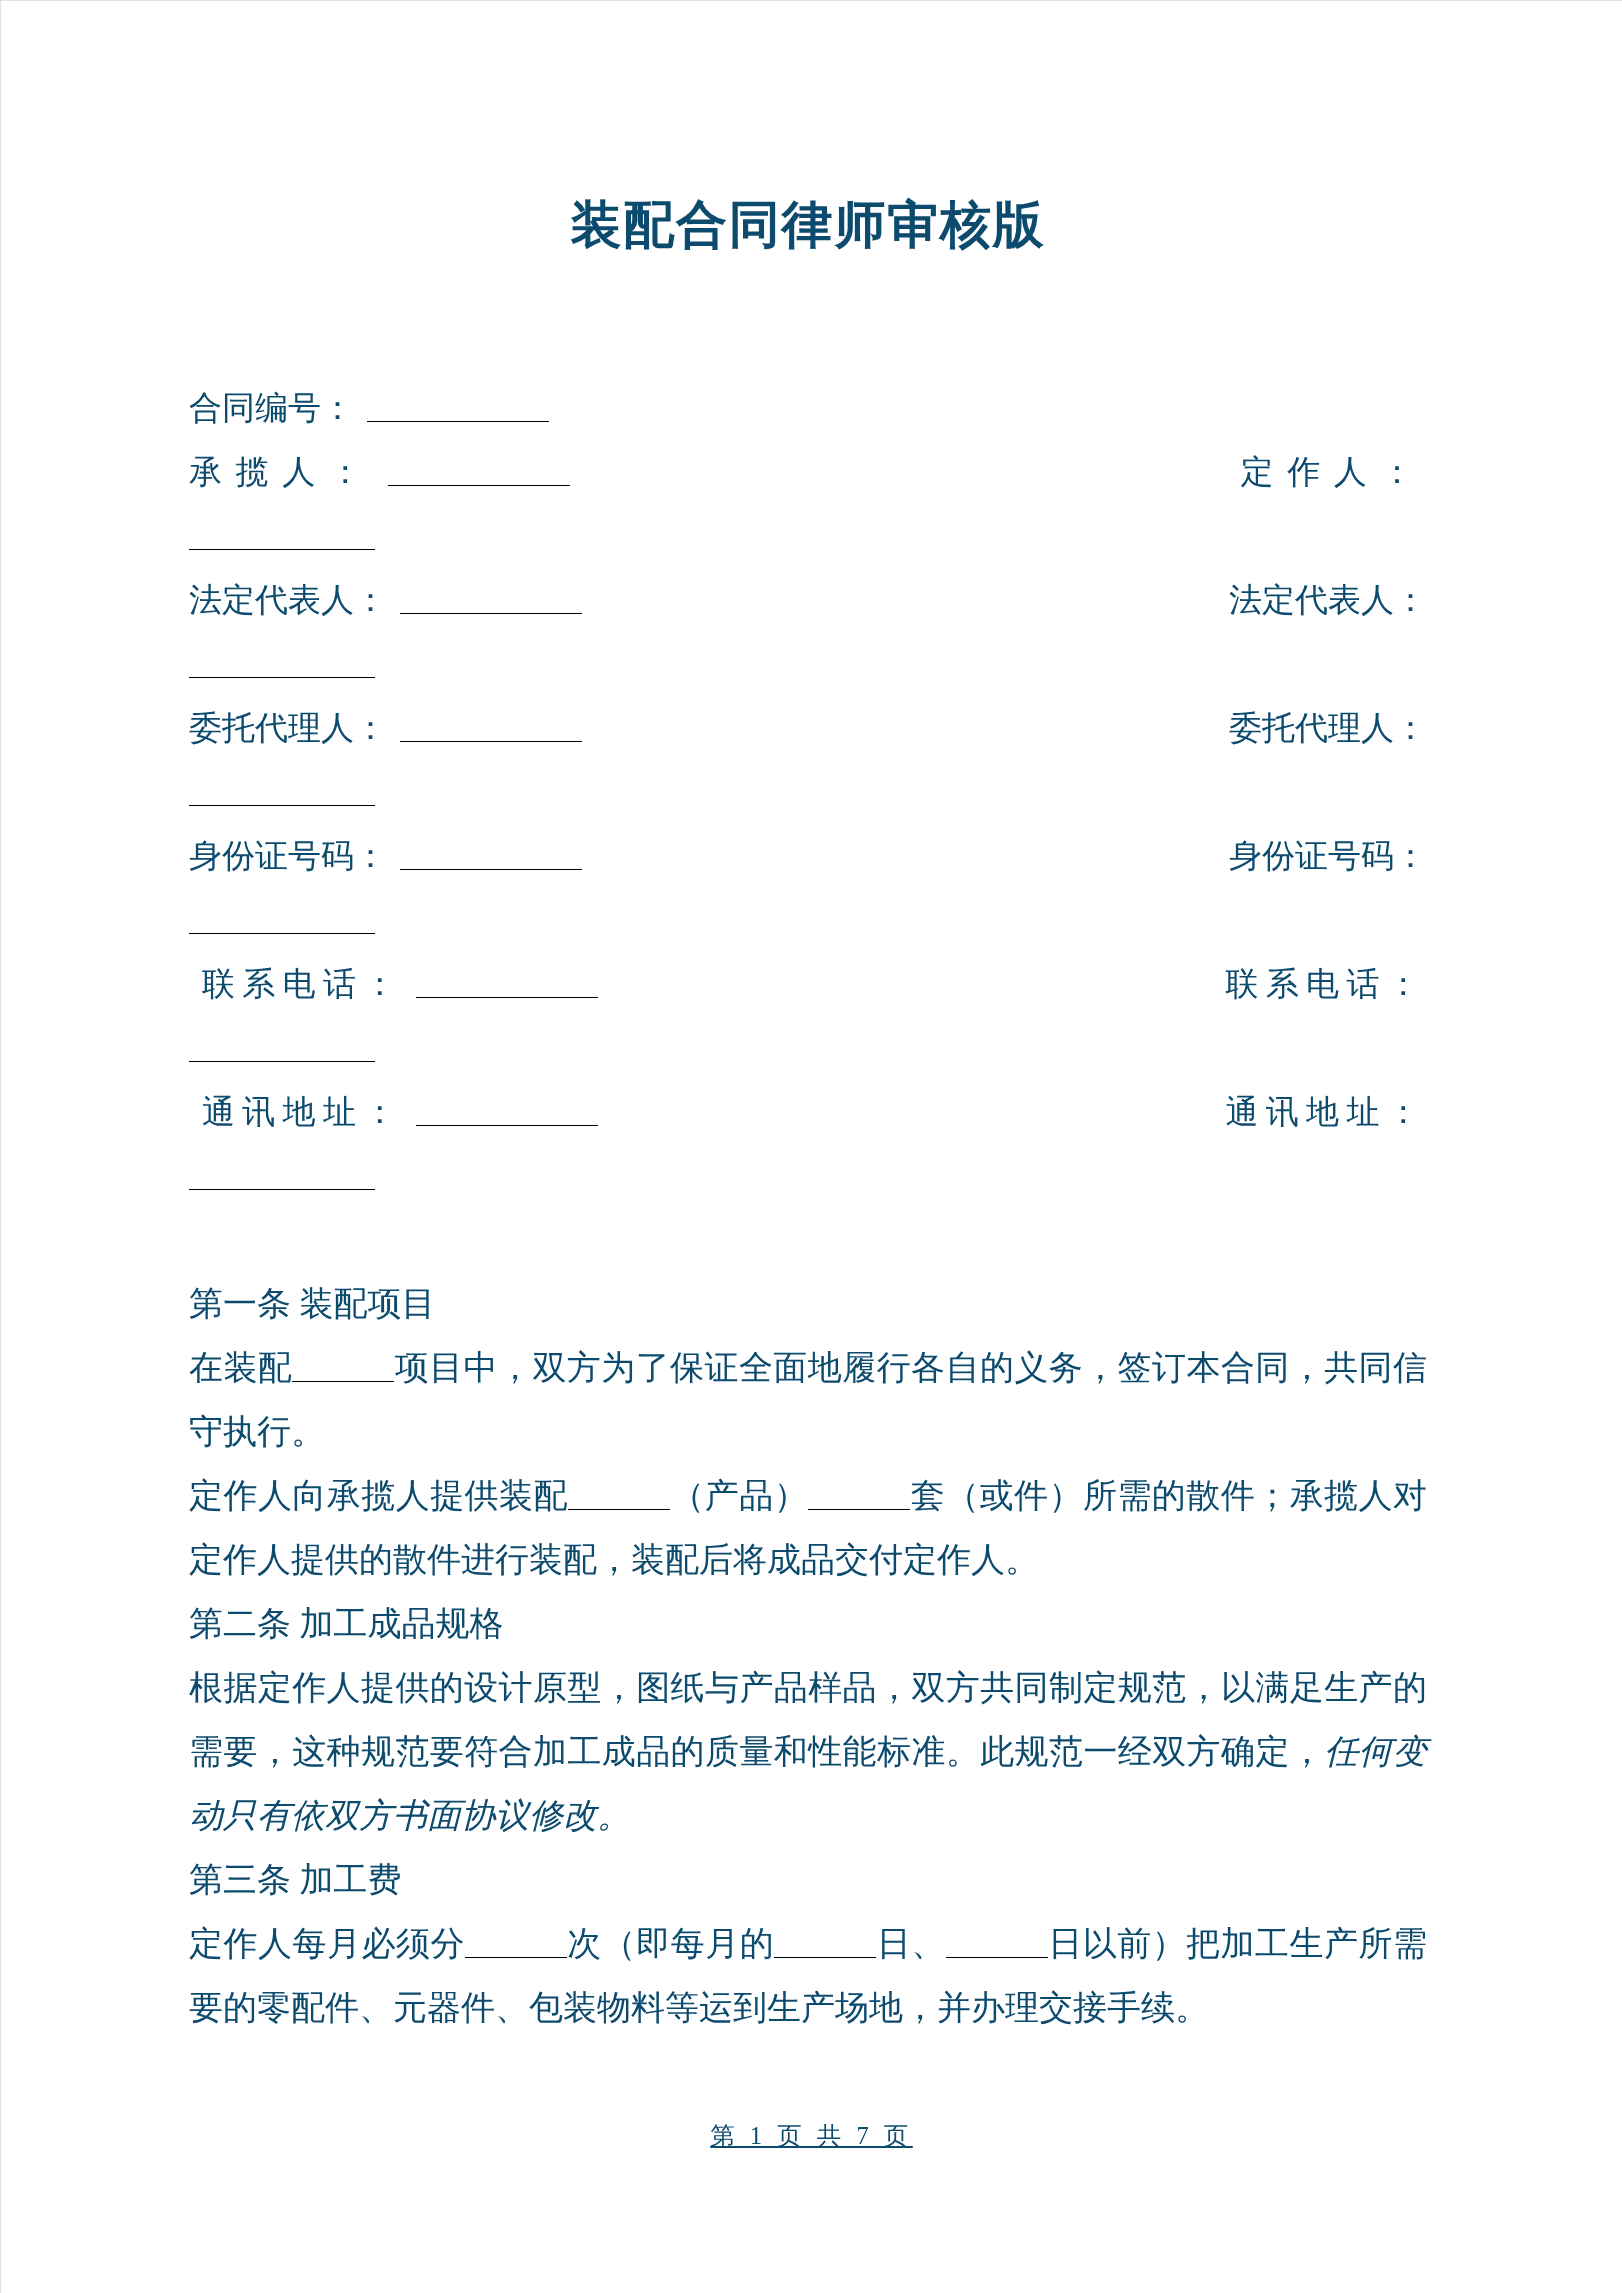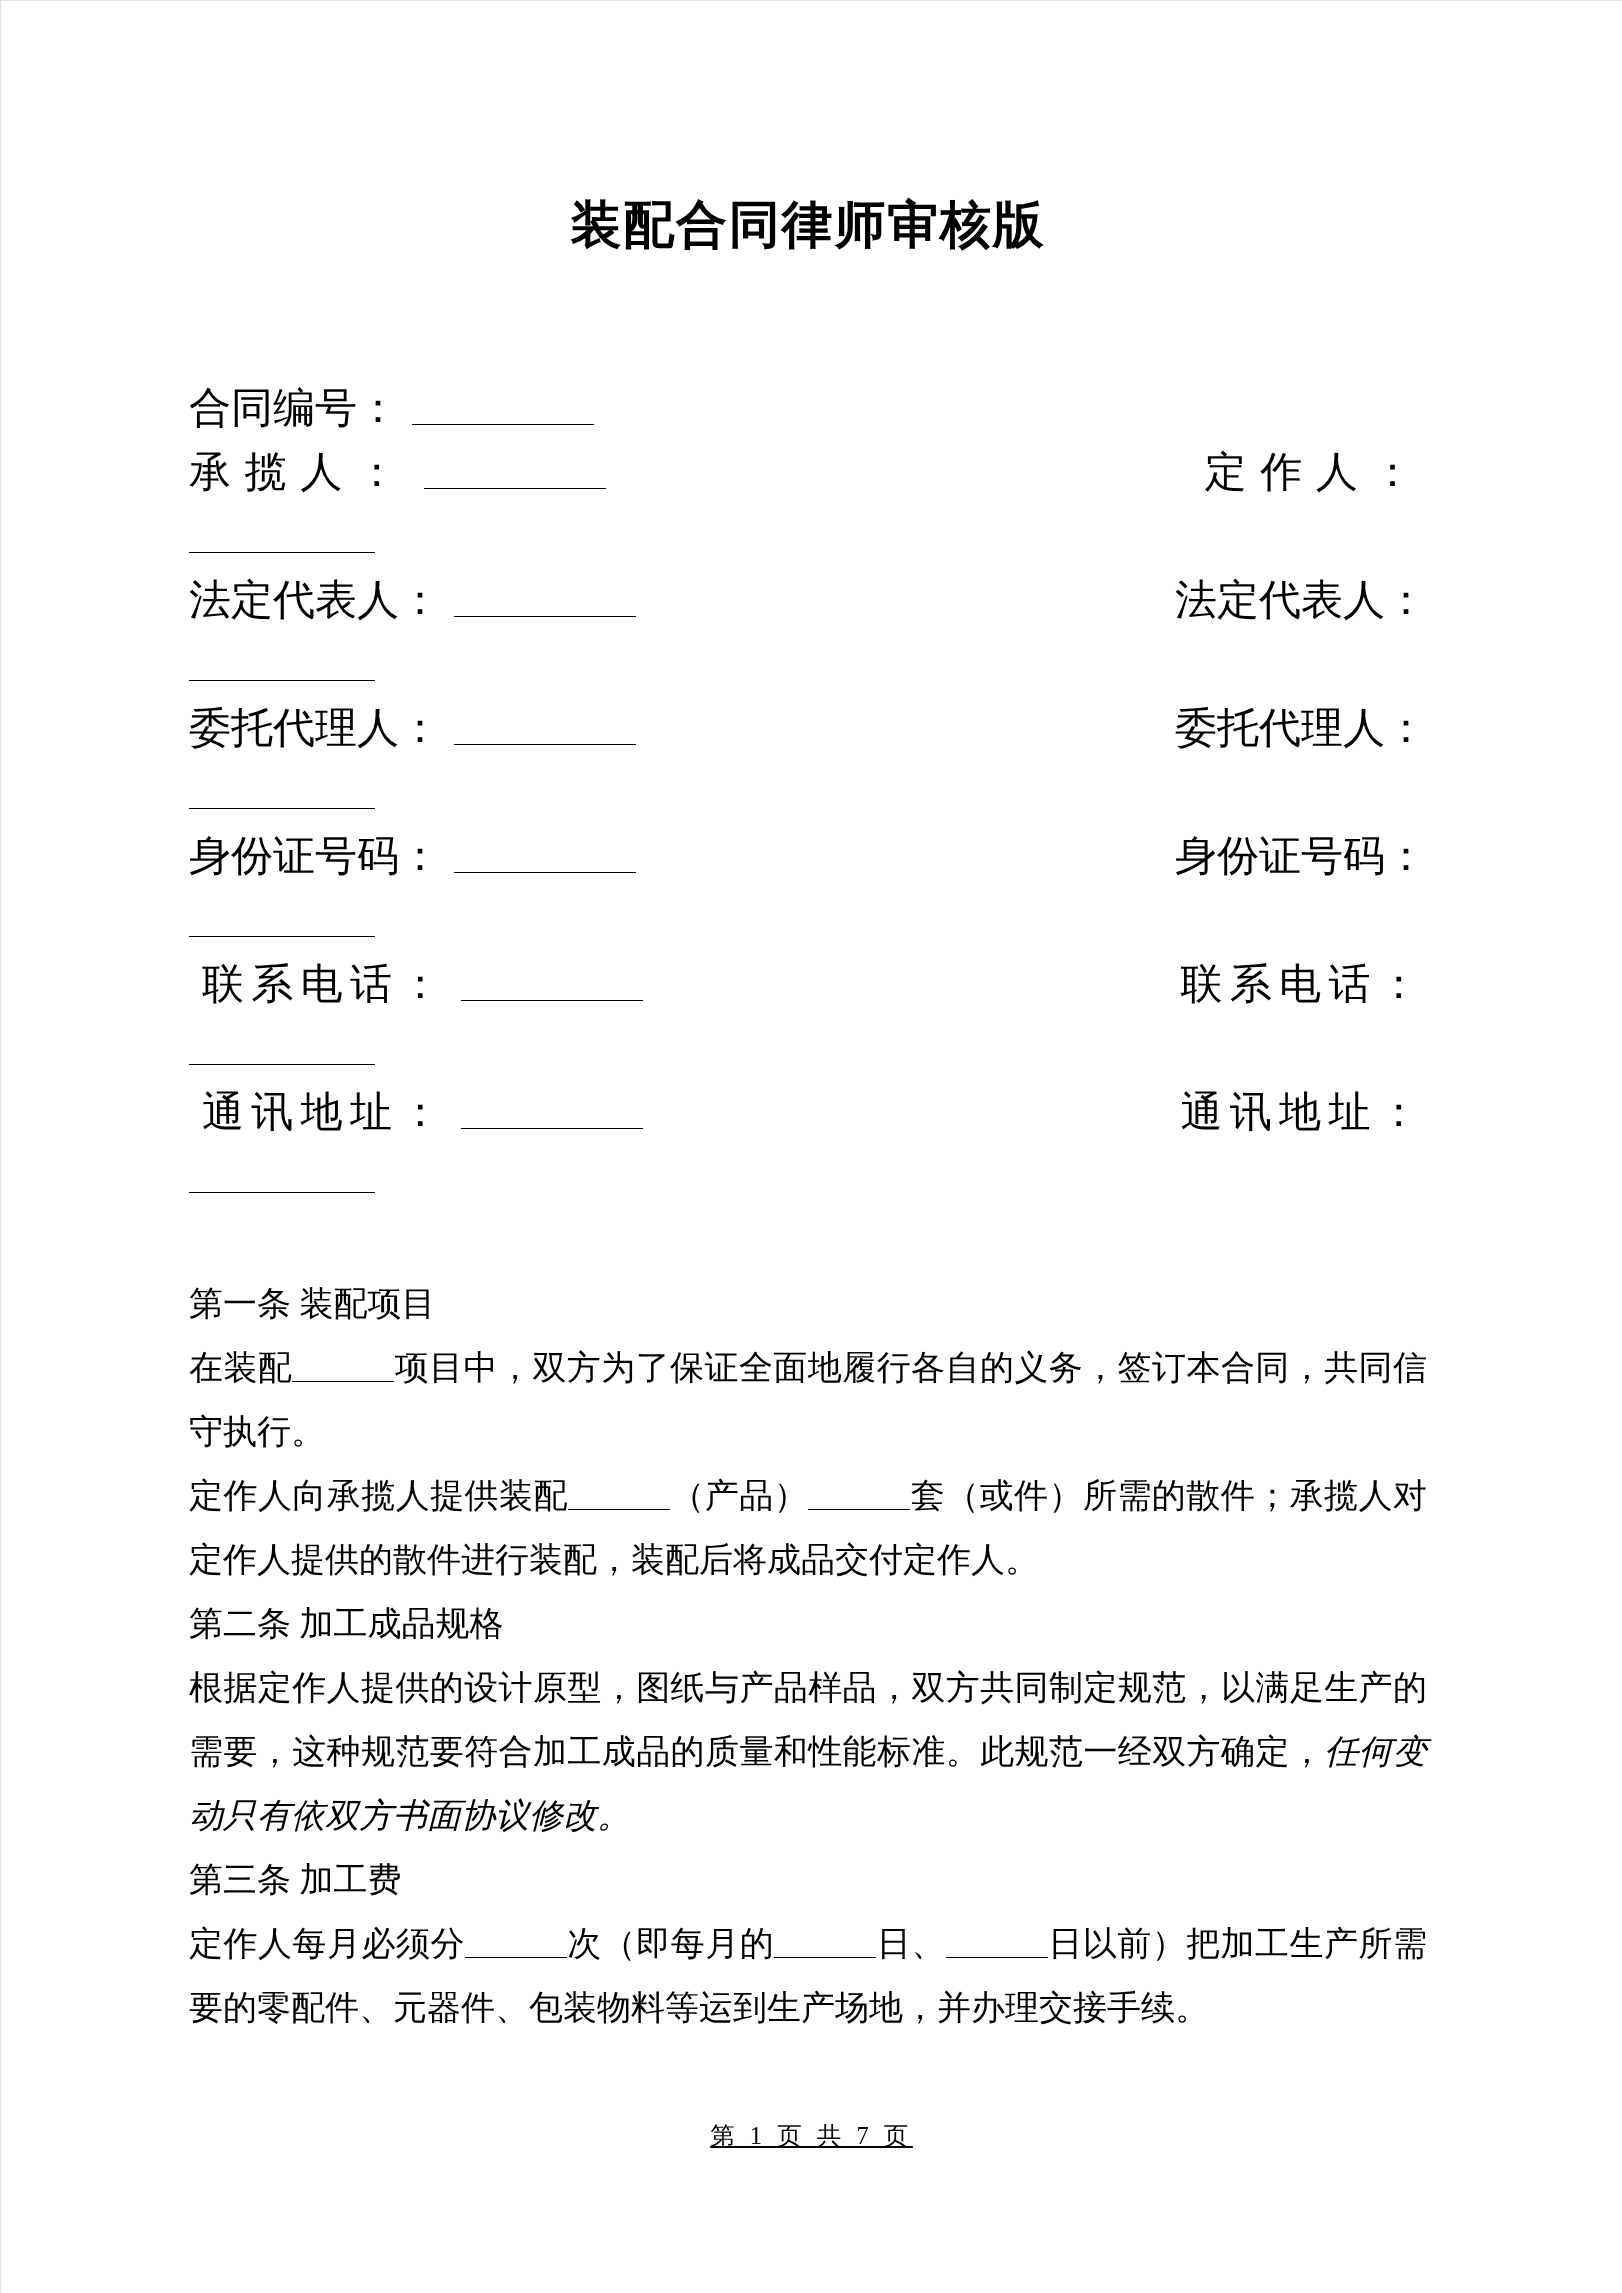--- a/index.html
+++ b/index.html
@@ -1,36 +1,36 @@
 <!DOCTYPE html>
 <html style="font-size:14.5px"><head>
 <meta charset="utf-8">
 <style>
   html, body { margin: 0; padding: 0; background: #ffffff; }
   .page {
     position: relative;
     width: 1623px;
     height: 2294px;
     background: #ffffff;
-    color: #000000;
+    color: #0c4a6e;
     font-family: "Liberation Serif", "DejaVu Serif", serif;
     border: 0.9px solid #e2e2e2;
     box-sizing: border-box;
     overflow: hidden;
   }
   .content { padding: 0 195px 0 188px; }
   .doc-title {
     margin-top: 196px;
     font-size: 51px;
     line-height: 56px;
     font-weight: 700;
     text-align: center;
     letter-spacing: 1.8px;
   }
-  .fields { margin-top: 123px; font-size: 42px; }
+  .fields { margin-top: 123px; font-size: 33px; }
   .frow {
     display: flex;
     justify-content: space-between;
     align-items: baseline;
     height: 64px;
     line-height: 64px;
     white-space: nowrap;
   }
   .fline { height: 64px; line-height: 64px; }
   .fright { text-align: right; }

